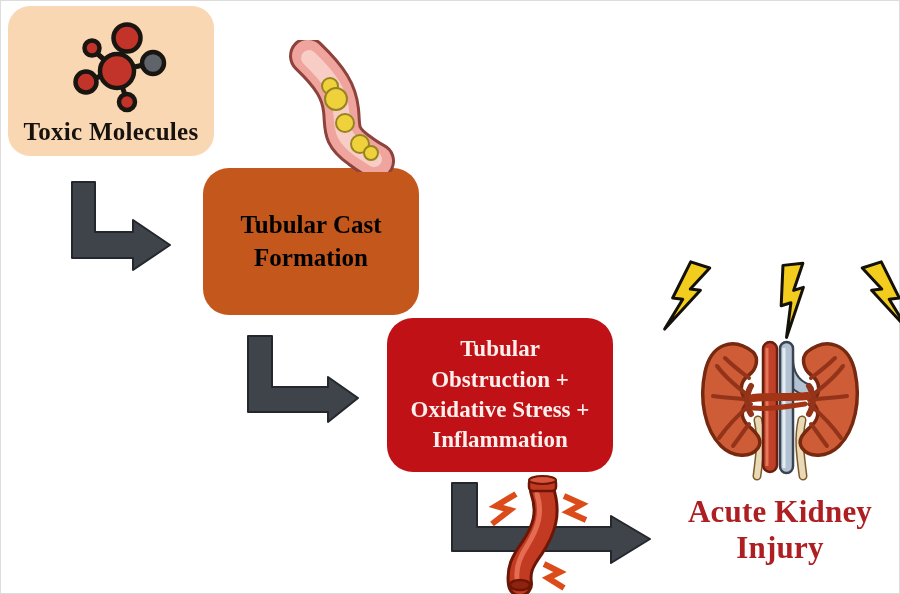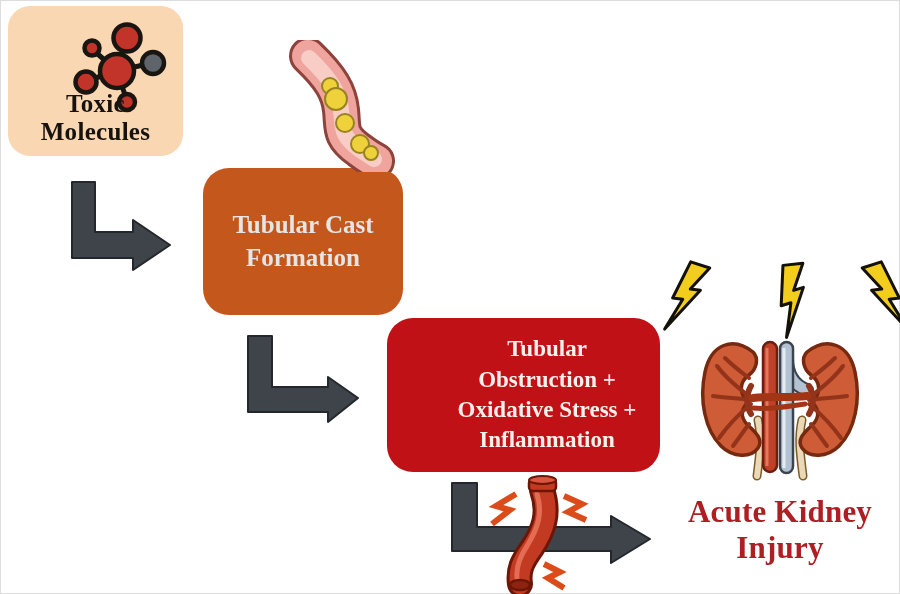--- a/index.html
+++ b/index.html
@@ -6,37 +6,36 @@
   .canvas {
     position:relative; width:900px; height:594px; overflow:hidden;
     background:#ffffff; box-shadow: inset 0 0 0 1px #dcdcdc;
     font-family:"Liberation Serif", serif;
   }
   .node {
     position:absolute; display:flex; align-items:center; justify-content:center;
     text-align:center; white-space:pre-line; font-weight:bold;
   }
   .node-toxic {
-    left:8px; top:6px; width:175px; height:150px; border-radius:22px;
+    left:8px; top:6px; width:206px; height:150px; border-radius:22px;
     background:#F9D7B2;
   }
   .node-toxic .node-label {
     position:absolute; left:0; right:0; bottom:10px;
     font-size:25px; font-weight:600; color:#17120E; letter-spacing:0.3px;
   }
   .node-cast {
-    left:203px; top:168px; width:200px; height:147px; border-radius:26px;
-    background:#C4571C; color:#e5e5e5; font-size:25px; line-height:1.3;
+    left:203px; top:168px; width:216px; height:147px; border-radius:26px;
+    background:#C4571C; color:#000000; font-size:25px; line-height:1.3;
     z-index:1;
   }
   .node-obstruction {
     left:387px; top:318px; width:226px; height:154px; border-radius:26px;
     background:#BF1116; color:#FDEFEC; font-size:23px; line-height:1.32;
     z-index:1;
-    padding-left:47px;
   }
   .icon-svg { position:absolute; }
   #molecule-svg   { left:62px; top:8px;  width:112px; height:104px; }
   #tubule-svg     { left:281px; top:40px; width:124px; height:132px; z-index:2; }
   #kidney-svg     { left:655px; top:248px; width:250px; height:240px; }
   #vessel-svg     { left:480px; top:468px; width:130px; height:126px; z-index:3; }
   #arrows-svg     { left:0; top:0; width:900px; height:594px; z-index:2; }
   .flow-arrow { fill:#3F444B; stroke:#24282E; stroke-width:2; stroke-linejoin:round; }
   .text-label { position:absolute; font-family:"Liberation Serif", serif; }
   .gfr-label {

